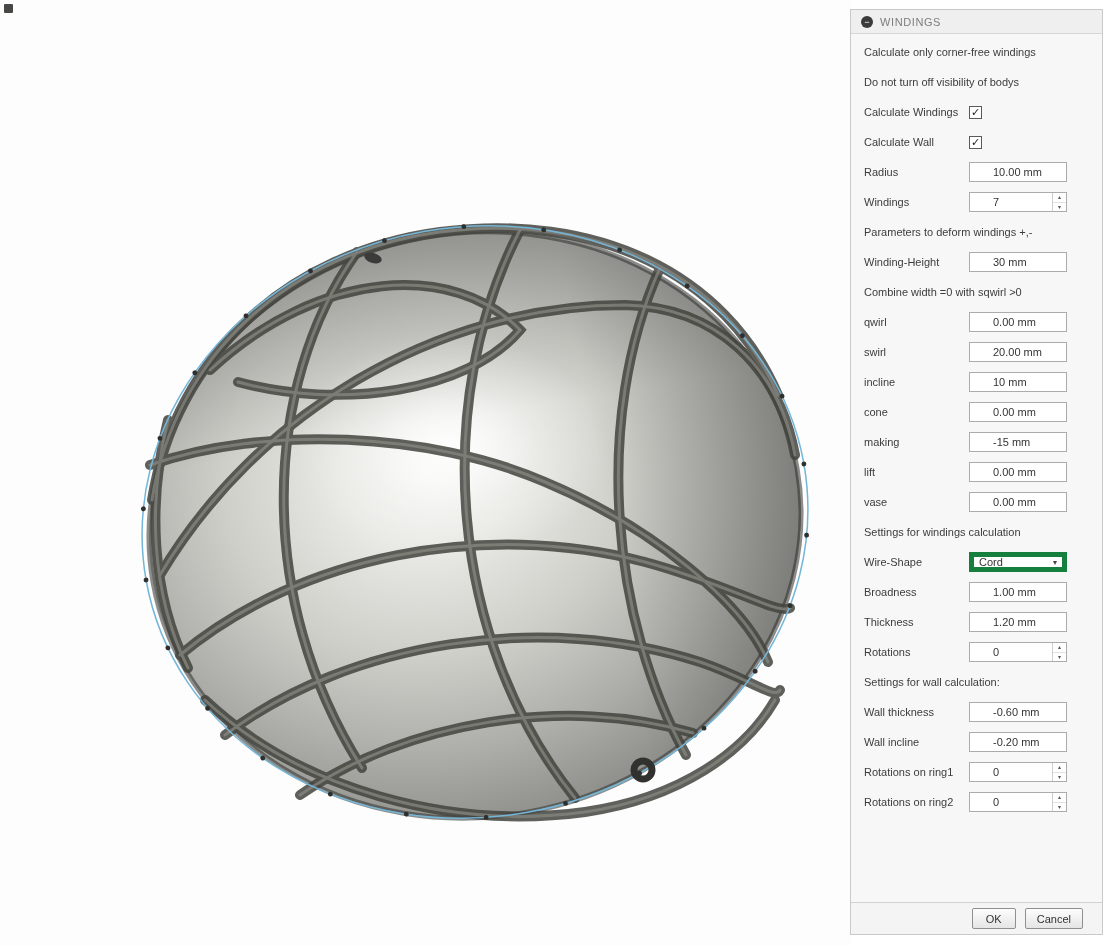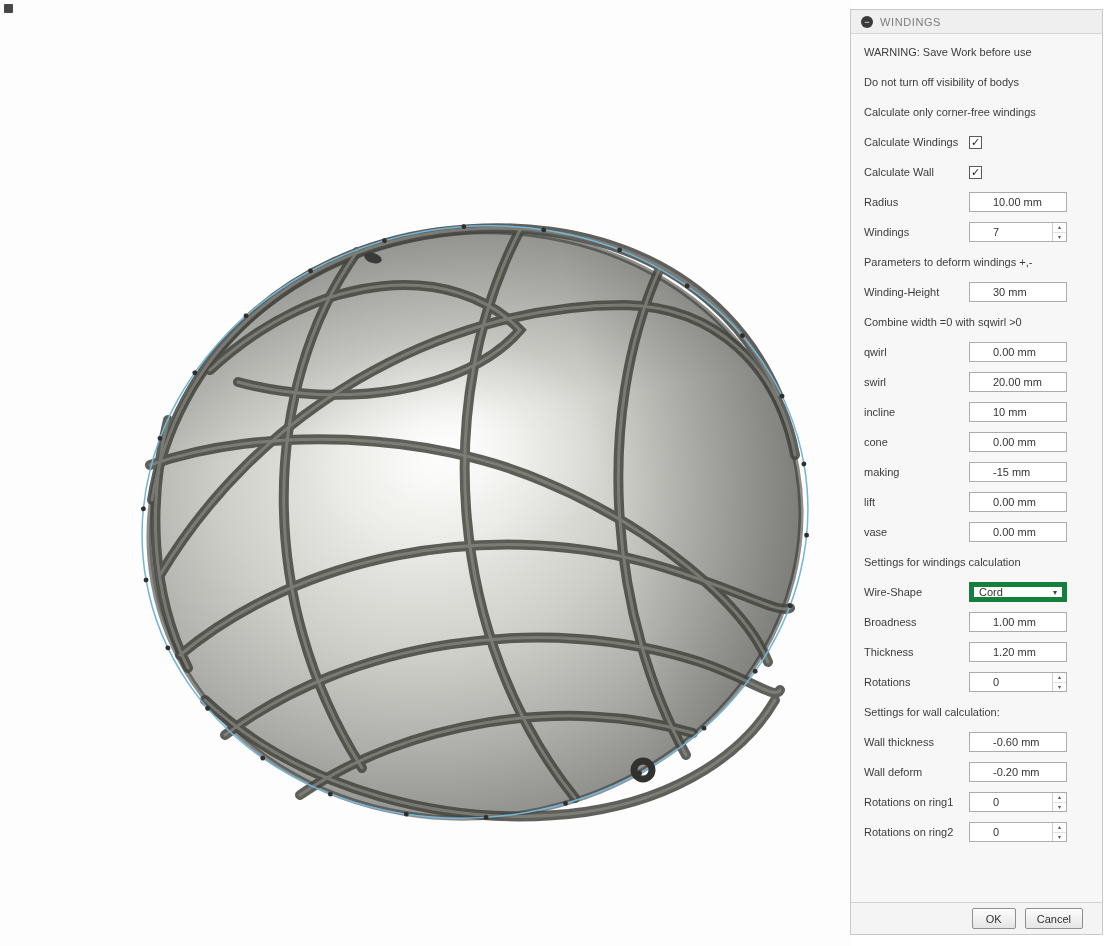--- a/index.html
+++ b/index.html
@@ -187,27 +187,24 @@
 </div>
 
 <div class="panel">
   <div class="panel-header">
     <span class="collapse-icon">−</span>
     <span class="panel-title">WINDINGS</span>
   </div>
 
   <div class="rows">
       <div class="row note">
-        <span class="label">WARNING: Save Work before use</span>
+        <span class="label">Calculate only corner-free windings</span>
       </div>
       <div class="row note">
         <span class="label">Do not turn off visibility of bodys</span>
-      </div>
-      <div class="row note">
-        <span class="label">Calculate only corner-free windings</span>
       </div>
       <div class="row">
         <span class="label">Calculate Windings</span>
         <span class="checkbox">✓</span>
       </div>
       <div class="row">
         <span class="label">Calculate Wall</span>
         <span class="checkbox">✓</span>
       </div>
       <div class="row">
@@ -315,21 +312,21 @@
       <div class="row note">
         <span class="label">Settings for wall calculation:</span>
       </div>
       <div class="row">
         <span class="label">Wall thickness</span>
         <span class="fieldwrap">
           <input class="field" value="-0.60 mm" style="">
         </span>
       </div>
       <div class="row">
-        <span class="label">Wall deform</span>
+        <span class="label">Wall incline</span>
         <span class="fieldwrap">
           <input class="field" value="-0.20 mm" style="">
         </span>
       </div>
       <div class="row">
         <span class="label">Rotations on ring1</span>
         <span class="fieldwrap">
           <input class="field" value="0" style="">
           <span class="spinbtns">
             <span class="spinbtn">▴</span>

